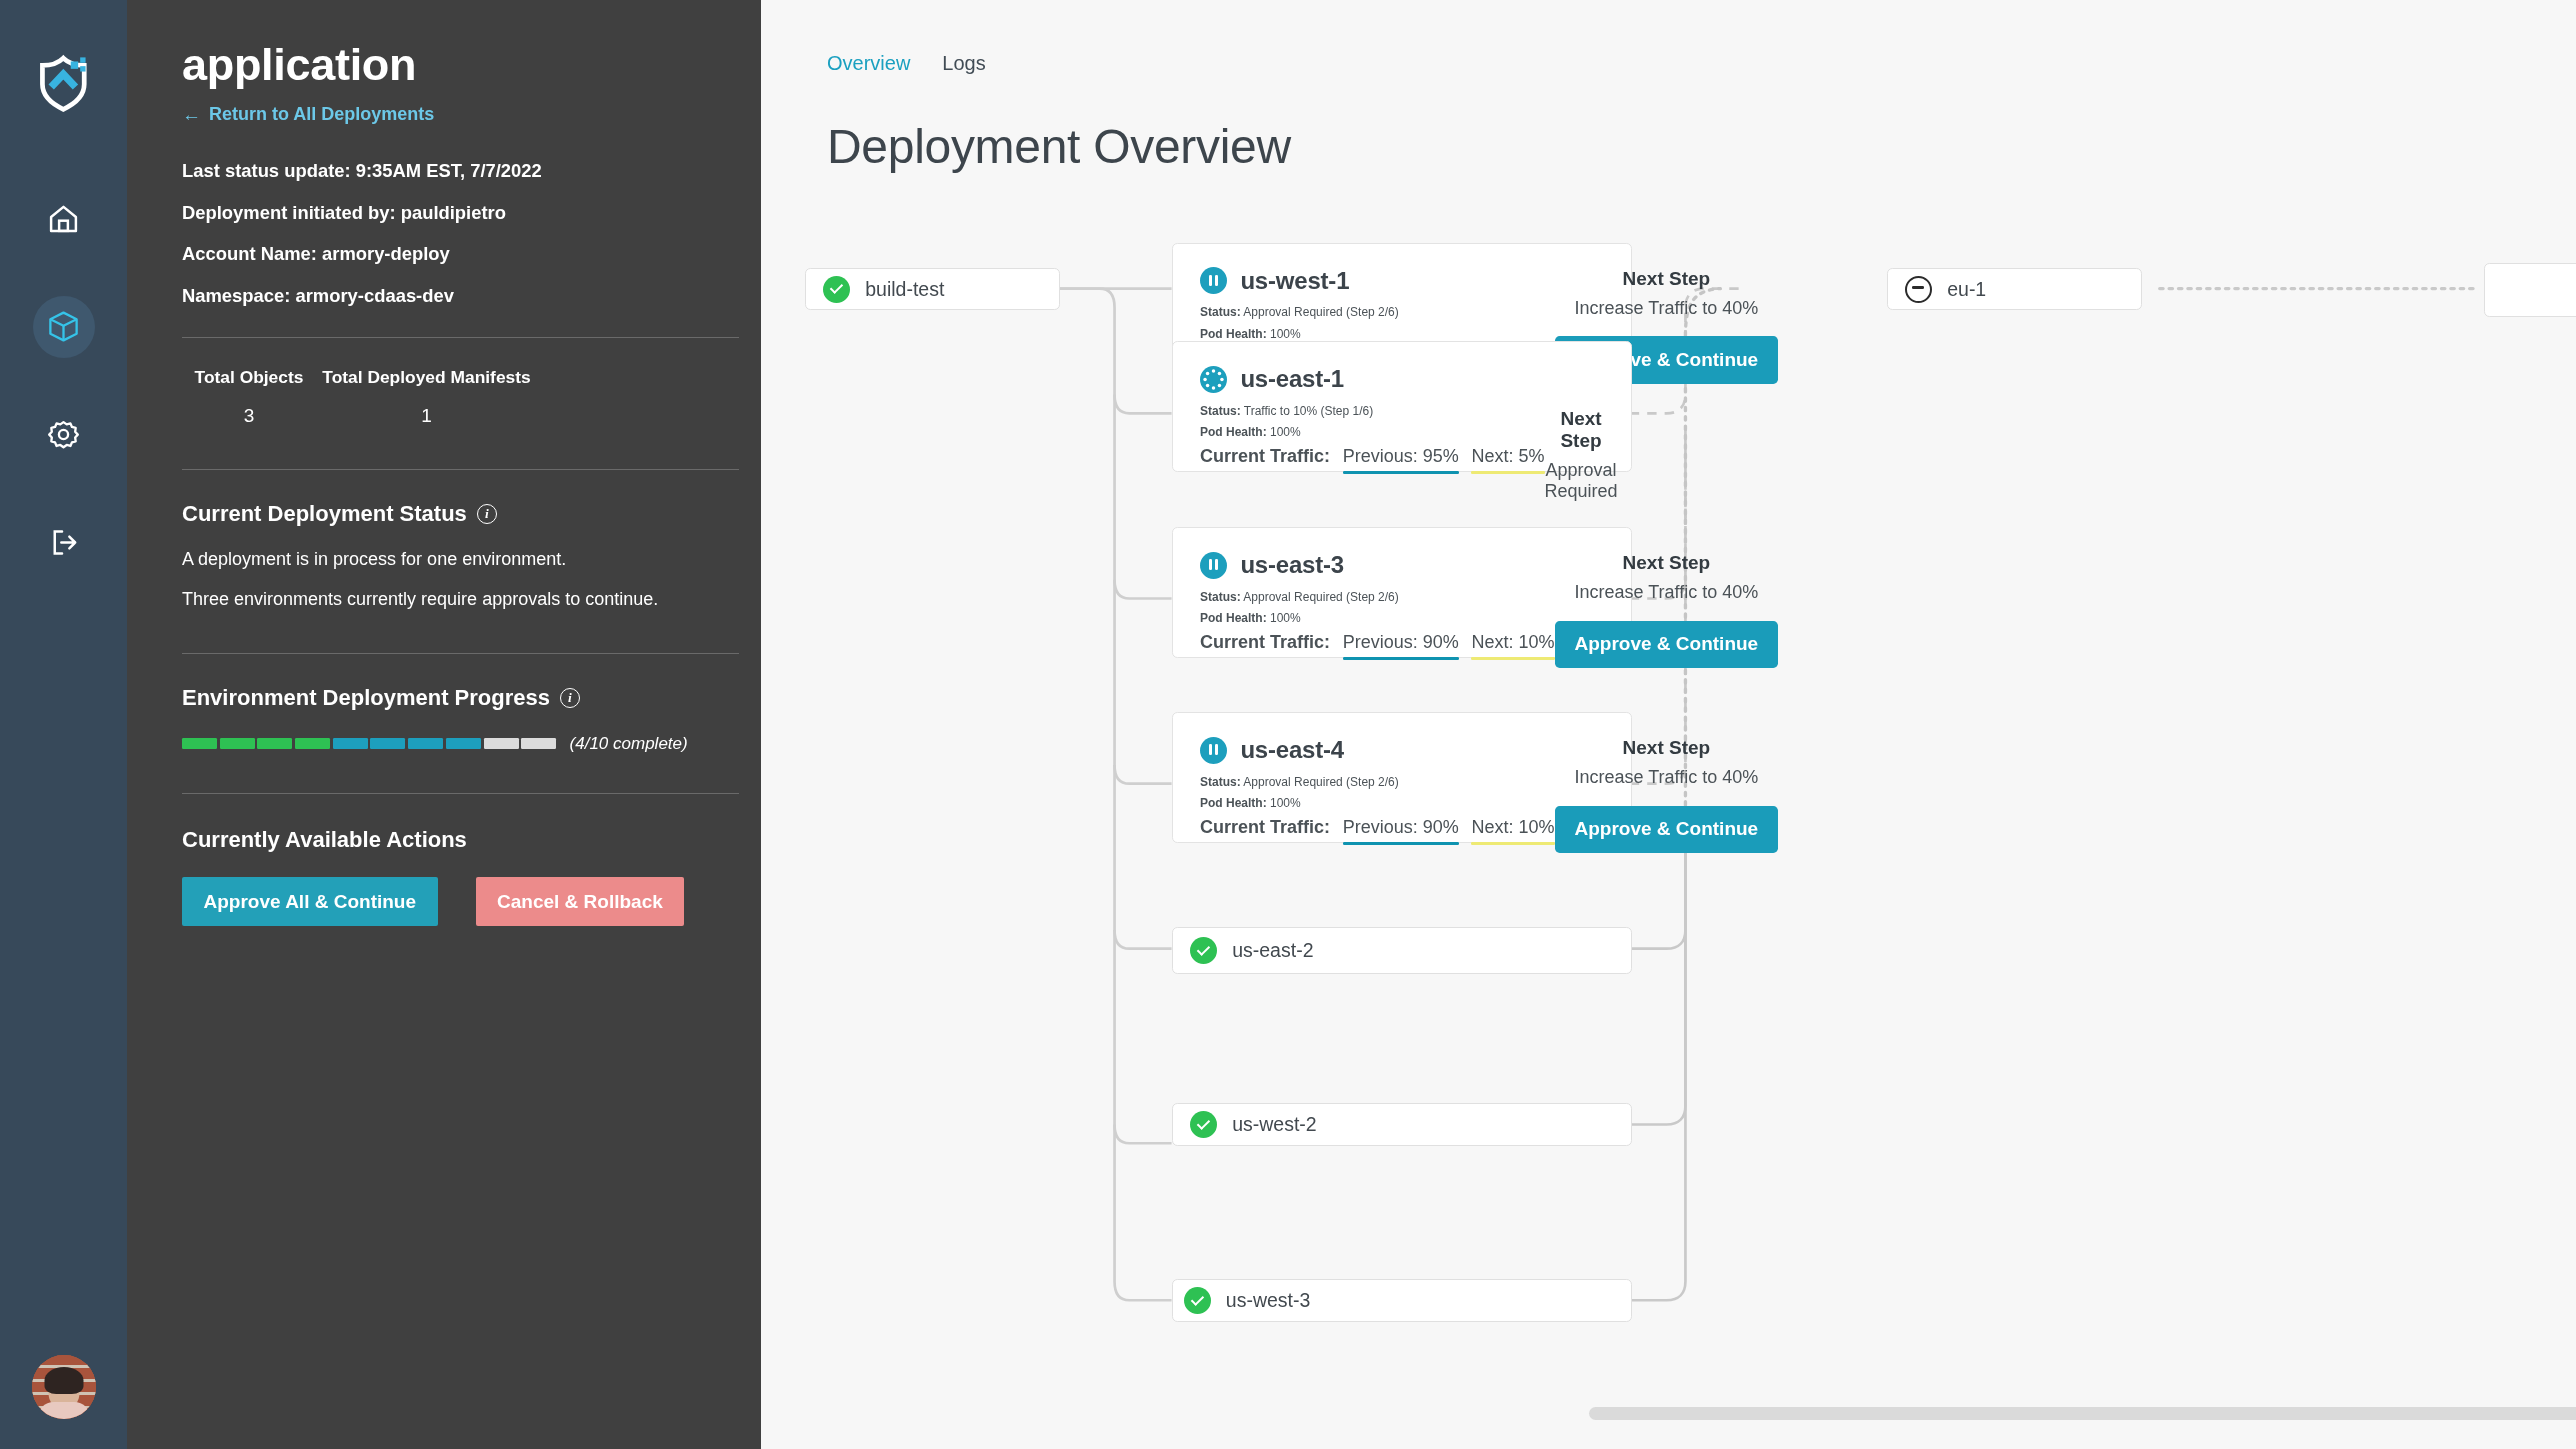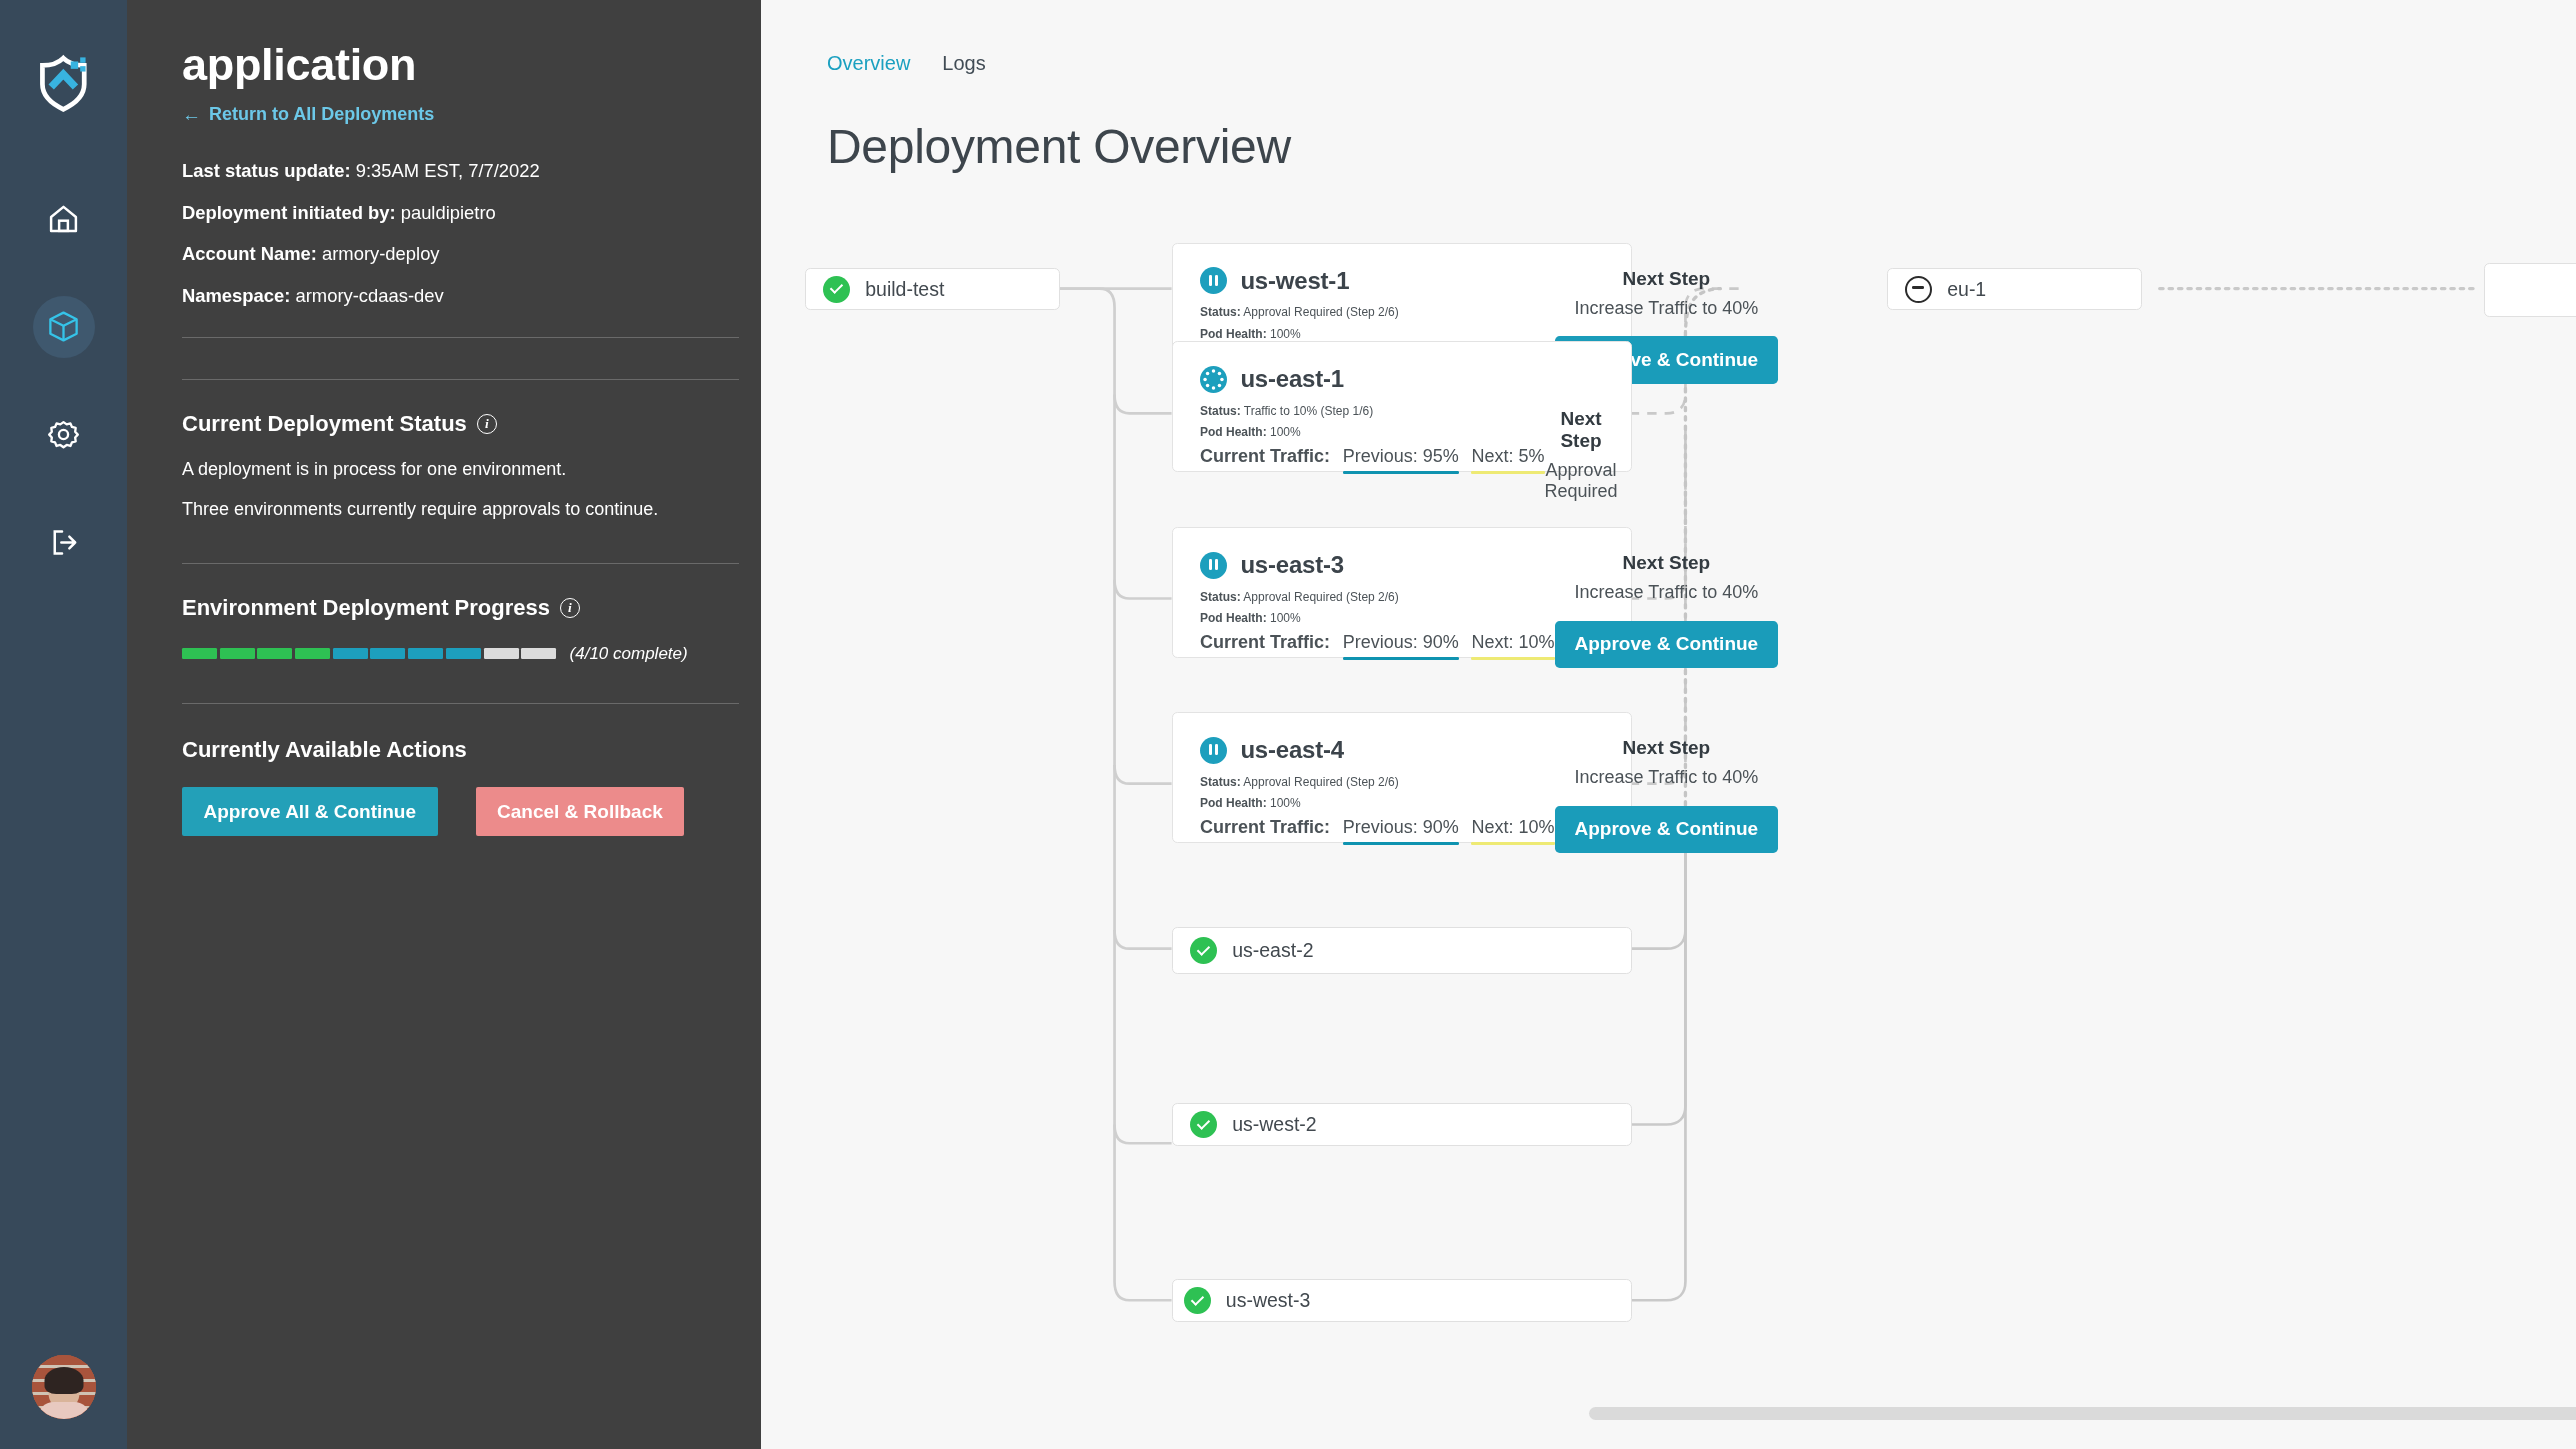--- a/index.html
+++ b/index.html
@@ -65,21 +65,21 @@
   }
   .back-link {
     display: flex; align-items: center; gap: 8px;
     color: #6cc8e8; font-size: 18px; font-weight: 600;
     cursor: pointer; margin-bottom: 35px;
   }
   .back-arrow { font-size: 19px; line-height: 1; }
 
   .meta-row { font-size: 18.4px; line-height: 1.2; margin-bottom: 19.5px; color: #ffffff; }
   .meta-row .lbl { font-weight: 700; }
-  .meta-row .val { font-weight: 400; margin-top: 19px; }
+  .meta-row .val { font-weight: 700; margin-top: 19px; }
 
   .divider { height: 0.7px; background: rgba(255,255,255,0.22); margin: 29.5px 0; }
 
   .stats { display: flex; }
   .stat { text-align: center; }
   .stat:nth-child(1) { width: 134px; }
   .stat:nth-child(2) { width: 221px; }
   .stat .s-label { font-size: 17.4px; font-weight: 700; }
   .stat .s-value { font-size: 19px; font-weight: 400; margin-top: 17.4px; }
 
@@ -271,20 +271,30 @@
       <span class="lbl">Account Name:</span>
       <span class="val">armory-deploy</span>
     </div>
     <div class="meta-row">
       <span class="lbl">Namespace:</span>
       <span class="val">armory-cdaas-dev</span>
     </div>
 
     <div class="divider"></div>
 
+    <div class="stats">
+      <div class="stat">
+        <div class="s-label">Total Objects</div>
+        <div class="s-value">3</div>
+      </div>
+      <div class="stat">
+        <div class="s-label">Total Deployed Manifests</div>
+        <div class="s-value">1</div>
+      </div>
+    </div>
 
     <div class="divider" style="margin:42px 0 31px 0;"></div>
 
     <div class="sec-title">
       <span>Current Deployment Status</span>
       <span class="info-ico">i</span>
     </div>
     <div class="sec-p">A deployment is in process for one environment.</div>
     <div class="sec-p">Three environments currently require approvals to continue.</div>
 

